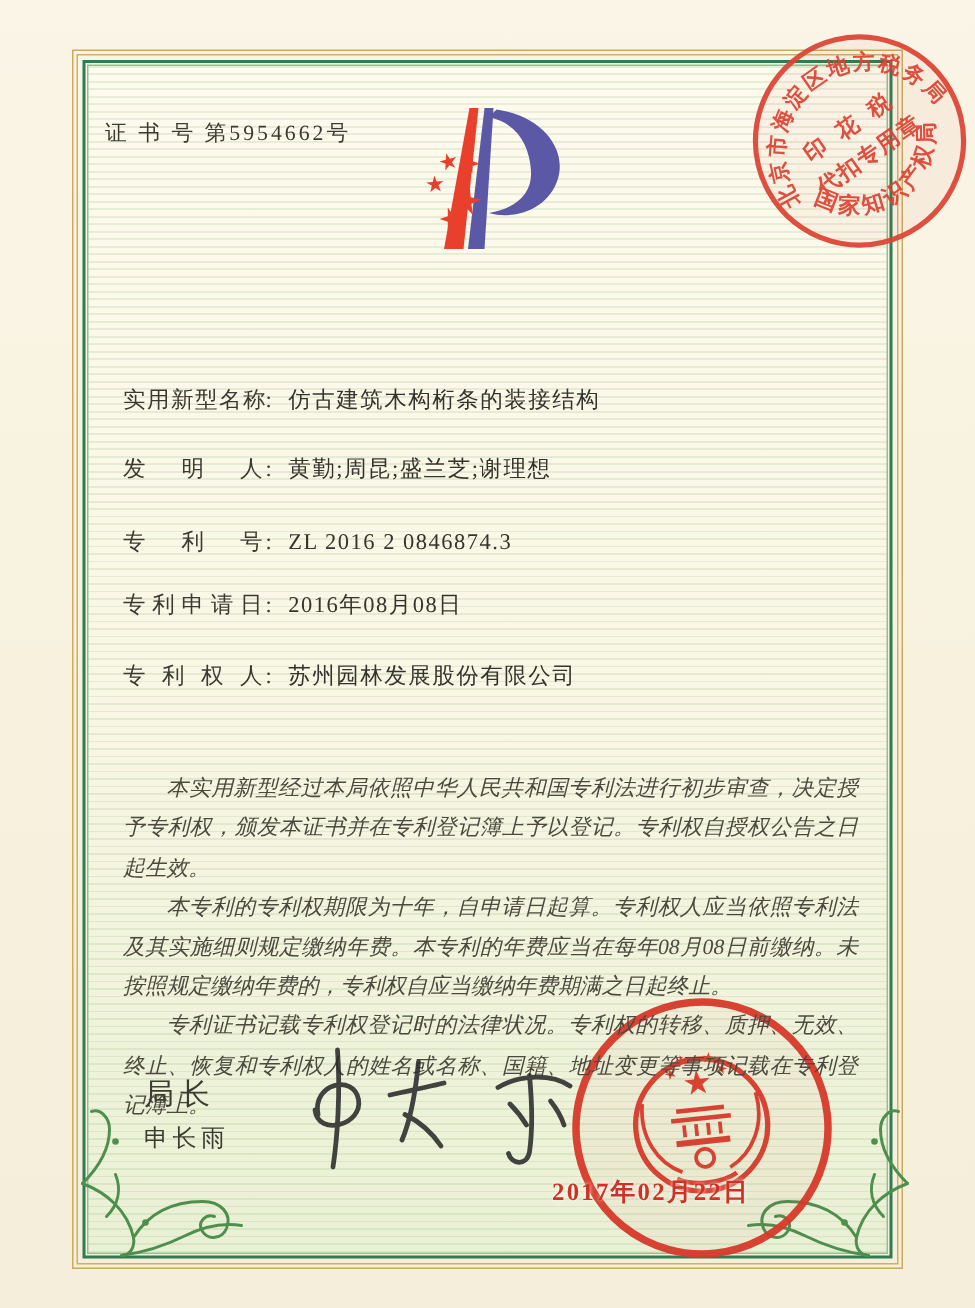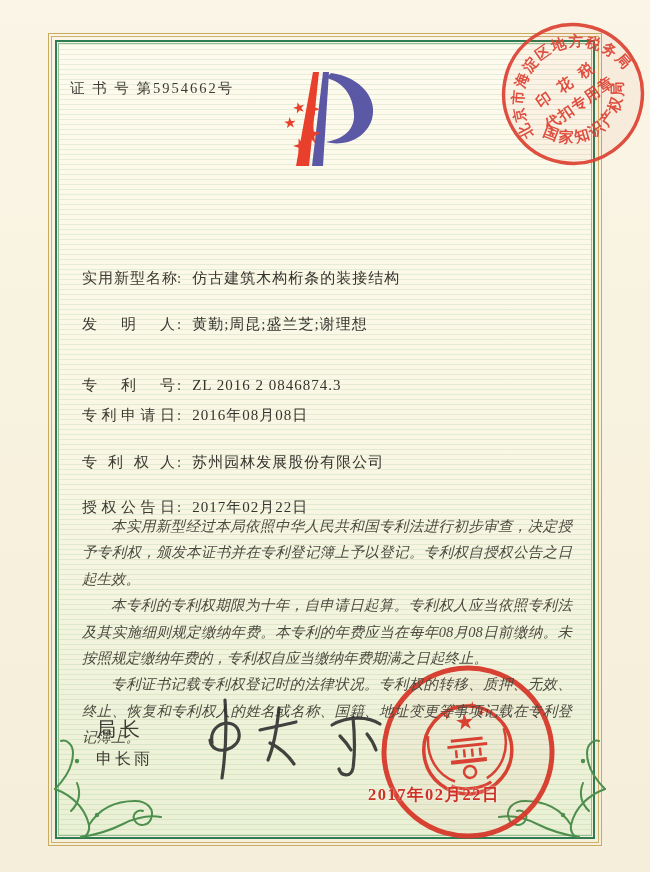--- a/index.html
+++ b/index.html
@@ -18,21 +18,21 @@
     background-color:#faf6e6;
     background-image:
       repeating-linear-gradient(0deg, rgba(138,186,122,0.20) 0 1px, rgba(0,0,0,0) 1px 5px),
       linear-gradient(180deg, rgba(255,252,240,0.85) 0%, rgba(247,246,226,0.35) 55%, rgba(225,237,203,0.65) 100%);
   }
   
   .cert-no{position:absolute;left:70px;top:79px;font-size:14.5px;letter-spacing:2px;color:#3c3b33;z-index:3;}
   .title{position:absolute;left:0;top:169px;width:100%;text-align:center;font-size:34px;
     font-weight:700;letter-spacing:12px;text-indent:12px;color:#2d2c27;z-index:3;}
   .field{position:absolute;left:82px;font-size:15px;color:#3b3a31;letter-spacing:1px;z-index:3;white-space:nowrap;}
-  .flabel{display:inline-block;width:94px;text-align:justify;text-align-last:justify;margin-top:12px;}
+  .flabel{display:inline-block;width:94px;text-align:justify;text-align-last:justify;}
   .fcolon{display:inline-block;margin:0 10px 0 1px;}
   .fvalue{color:#35342c;}
   .body-text{position:absolute;left:82px;top:513px;width:490px;z-index:3;
     font-size:14.5px;line-height:1.82;color:#4c4a3f;text-align:justify;}
   .body-text p{margin:0;text-indent:2em;font-style:italic;}
   .signoff-title{position:absolute;left:96px;top:716px;font-size:20px;letter-spacing:4px;color:#3c3b33;z-index:3;}
   .signoff-name{position:absolute;left:96px;top:749px;font-size:16px;letter-spacing:3px;color:#3c3b33;z-index:3;}
   .signature{position:absolute;left:182px;top:688px;z-index:4;}
   .footer{position:absolute;left:0;top:824px;width:100%;text-align:center;
     font-size:12.5px;letter-spacing:2px;color:#4b493f;z-index:3;}
@@ -77,31 +77,28 @@
     <use href="#st" transform="translate(45,78) scale(8) rotate(-18)" fill="#e8402c"></use>
   </svg>
 
 
   <div class="field" style="top:257px">
     <span class="flabel">实用新型名称</span><span class="fcolon">:</span><span class="fvalue">仿古建筑木构桁条的装接结构</span>
   </div>
   <div class="field" style="top:303px">
     <span class="flabel">发明人</span><span class="fcolon">:</span><span class="fvalue">黄勤;周昆;盛兰芝;谢理想</span>
   </div>
-  <div class="field" style="top:364px">
+  <div class="field" style="top:352px">
     <span class="flabel">专利号</span><span class="fcolon">:</span><span class="fvalue">ZL 2016 2 0846874.3</span>
   </div>
   <div class="field" style="top:394px">
     <span class="flabel">专利申请日</span><span class="fcolon">:</span><span class="fvalue">2016年08月08日</span>
   </div>
   <div class="field" style="top:441px">
     <span class="flabel">专利权人</span><span class="fcolon">:</span><span class="fvalue">苏州园林发展股份有限公司</span>
-  </div>
-  <div class="field" style="top:486px">
-    <span class="flabel">授权公告日</span><span class="fcolon">:</span><span class="fvalue">2017年02月22日</span>
   </div>
 
   <div class="body-text">
     <p>本实用新型经过本局依照中华人民共和国专利法进行初步审查，决定授予专利权，颁发本证书并在专利登记簿上予以登记。专利权自授权公告之日起生效。</p>
     <p>本专利的专利权期限为十年，自申请日起算。专利权人应当依照专利法及其实施细则规定缴纳年费。本专利的年费应当在每年08月08日前缴纳。未按照规定缴纳年费的，专利权自应当缴纳年费期满之日起终止。</p>
     <p>专利证书记载专利权登记时的法律状况。专利权的转移、质押、无效、终止、恢复和专利权人的姓名或名称、国籍、地址变更等事项记载在专利登记簿上。</p>
   </div>
 
   <svg class="flourish left" width="115" height="112" viewBox="0 0 115 112">
     <g stroke="#4e8f4e" stroke-width="2" fill="none" stroke-linecap="round">

